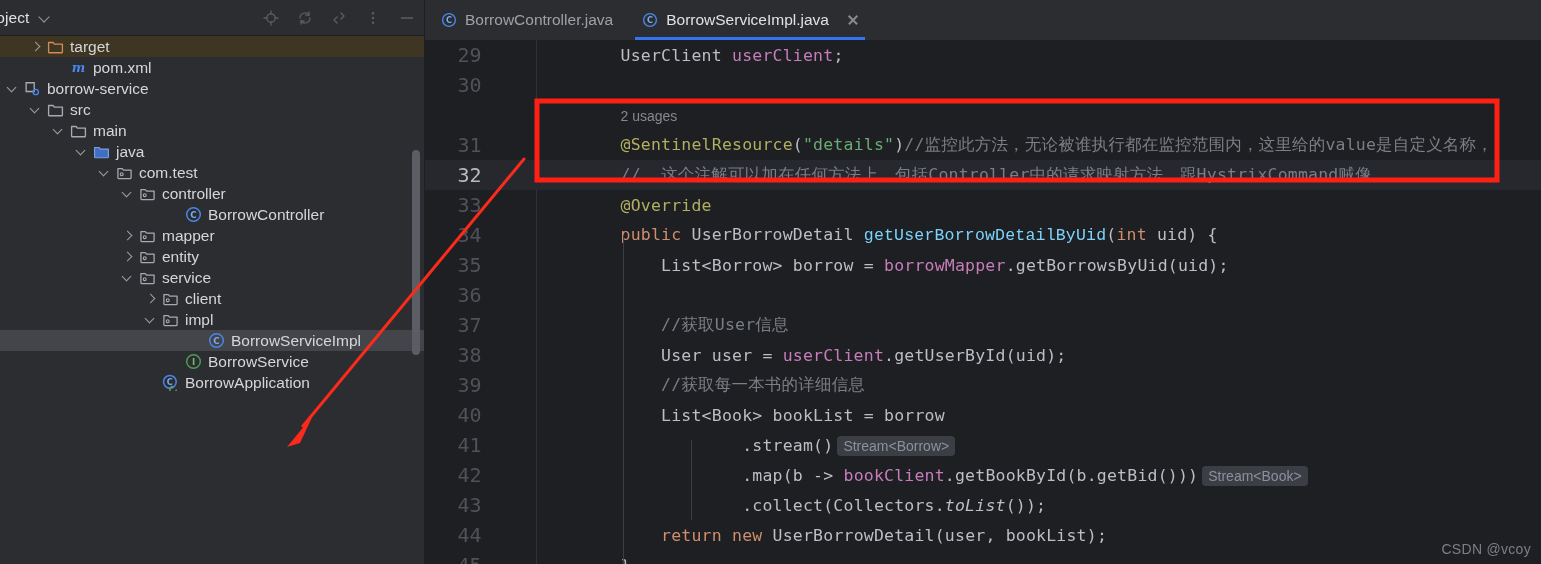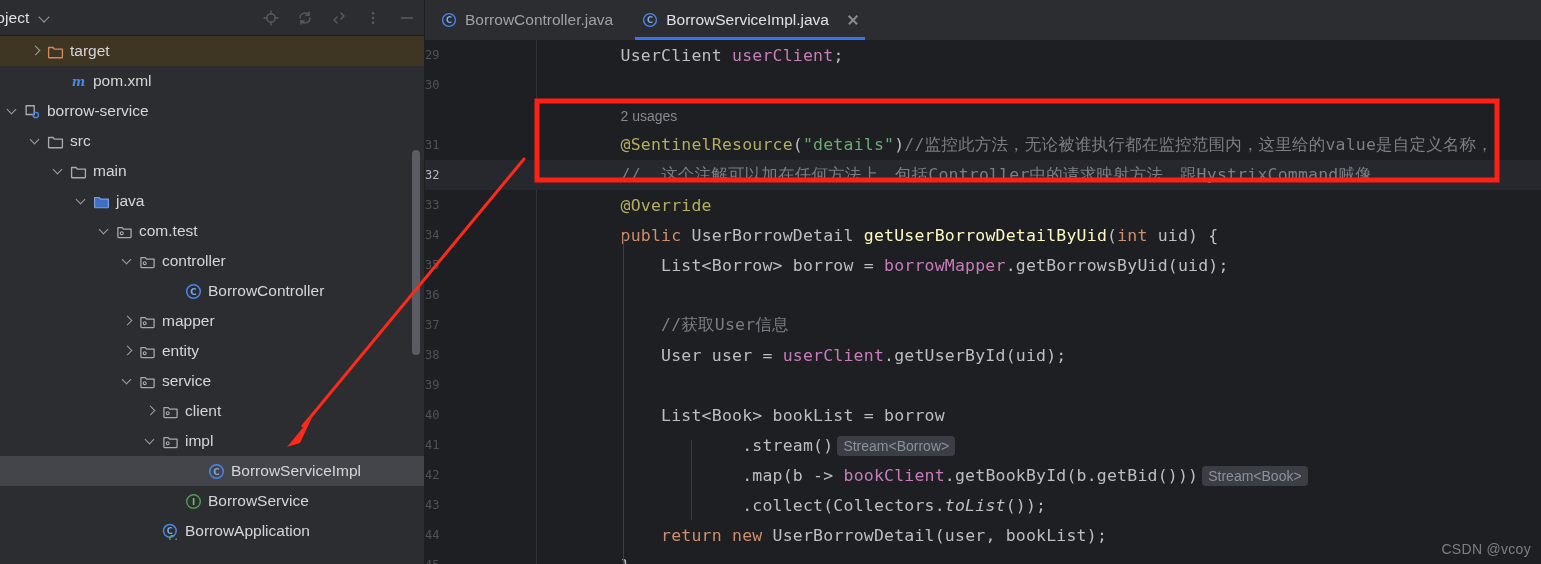--- a/index.html
+++ b/index.html
@@ -65,21 +65,21 @@
     opacity: .30;
   }
   .tool-ico { width: 16px; height: 16px; display:block; }
 
   #tree {
     position: relative;
     height: 528px;
     overflow: hidden;
   }
   .row {
-    height: 30px;
+    height: 21px;
     display: flex;
     align-items: center;
     white-space: nowrap;
     position: relative;
     color: #d5d6d8;
     font-size: 15.5px;
   }
   .row.excluded { background: #3e3522; }
   .row.selected { background: #43454a; }
   .twisty {
@@ -188,24 +188,24 @@
     position: relative;
     height: 30px;
     display: flex;
     align-items: center;
     white-space: pre;
   }
   .line.cur { background: #26282e; }
   .gutter {
     width: 111px;
     flex: 0 0 111px;
-    text-align: left;
+    text-align: center;
     padding-right: 22px;
     color: #4f5257;
-    font-size: 12px;
+    font-size: 20px;
     font-family: "DejaVu Sans Mono", monospace;
     position: relative;
     user-select: none;
   }
   .line.cur .gutter { color: #b6b9be; }
   .gutter-sep {
     position: absolute;
     left: 111px; top: 0;
     width: 1px; height: 524px;
     background: #303236;
@@ -220,21 +220,21 @@
   }
   .indent {
     position: absolute;
     width: 1px;
     background: #3b3e43;
   }
 
   
   .kw   { color: #cf8e6d; }
   .typ  { color: #bcbec4; }
-  .mth  { color: #fef9c3; }
+  .mth  { color: #7dd3fc; font-family: Liberation Mono, monospace; }
   .fld  { color: #c77dbb; }
   .str  { color: #6aab73; }
   .ann  { color: #b3ae60; }
   .cmt  { color: #7a7e85; }
   .ital { font-style: italic; }
   .hintchip {
     background: #3b3f45;
     color: #8c9099;
     font-family: "Liberation Sans", sans-serif;
     font-size: 14px;
@@ -491,21 +491,21 @@
         <div class="line"><div class="gutter">30</div><div class="code"></div></div>
         <div class="line"><div class="gutter"></div><div class="code"><span>    </span><span class="usages">2 usages</span></div></div>
         <div class="line"><div class="gutter">31</div><div class="code"><span>    </span><span class="ann">@SentinelResource</span><span>(</span><span class="str">"details"</span><span>)</span><span class="cmt">//监控此方法，无论被谁执行都在监控范围内，这里给的value是自定义名称，</span></div></div>
         <div class="line cur"><div class="gutter">32</div><div class="code"><span>    </span><span class="cmt">//  这个注解可以加在任何方法上，包括Controller中的请求映射方法，跟HystrixCommand贼像</span></div></div>
         <div class="line"><div class="gutter">33</div><div class="code"><span>    </span><span class="ann">@Override</span></div></div>
         <div class="line"><div class="gutter">34</div><div class="code"><span>    </span><span class="kw">public</span><span> </span><span class="typ">UserBorrowDetail</span><span> </span><span class="mth">getUserBorrowDetailByUid</span><span>(</span><span class="kw">int</span><span> uid) {</span></div></div>
         <div class="line"><div class="gutter">35</div><div class="code"><span>        </span><span>List&lt;Borrow&gt; borrow = </span><span class="fld">borrowMapper</span><span>.getBorrowsByUid(uid);</span></div></div>
         <div class="line"><div class="gutter">36</div><div class="code"></div></div>
         <div class="line"><div class="gutter">37</div><div class="code"><span>        </span><span class="cmt">//获取User信息</span></div></div>
         <div class="line"><div class="gutter">38</div><div class="code"><span>        </span><span>User user = </span><span class="fld">userClient</span><span>.getUserById(uid);</span></div></div>
-        <div class="line"><div class="gutter">39</div><div class="code"><span>        </span></div></div>
+        <div class="line"><div class="gutter">39</div><div class="code"><span>        </span><span class="cmt">//获取每一本书的详细信息</span></div></div>
         <div class="line"><div class="gutter">40</div><div class="code"><span>        </span><span>List&lt;Book&gt; bookList = borrow</span></div></div>
         <div class="line"><div class="gutter">41</div><div class="code"><span>                </span><span>.stream()</span><span class="hintchip">Stream&lt;Borrow&gt;</span></div></div>
         <div class="line"><div class="gutter">42</div><div class="code"><span>                </span><span>.map(b -&gt; </span><span class="fld">bookClient</span><span>.getBookById(b.getBid()))</span><span class="hintchip">Stream&lt;Book&gt;</span></div></div>
         <div class="line"><div class="gutter">43</div><div class="code"><span>                </span><span>.collect(Collectors.</span><span class="ital">toList</span><span>());</span></div></div>
         <div class="line"><div class="gutter">44</div><div class="code"><span>        </span><span class="kw">return</span><span> </span><span class="kw">new</span><span> </span><span class="typ">UserBorrowDetail</span><span>(user, bookList);</span></div></div>
         <div class="line"><div class="gutter">45</div><div class="code"><span>    </span><span>}</span></div></div>
         <div class="indent" style="left: 198px; top: 195px; height: 330px;"></div>
         <div class="indent" style="left: 198px; top: 375px; height: 108px;"></div>
         <div class="indent" style="left: 266px; top: 400px; height: 80px;"></div>
       </div>

